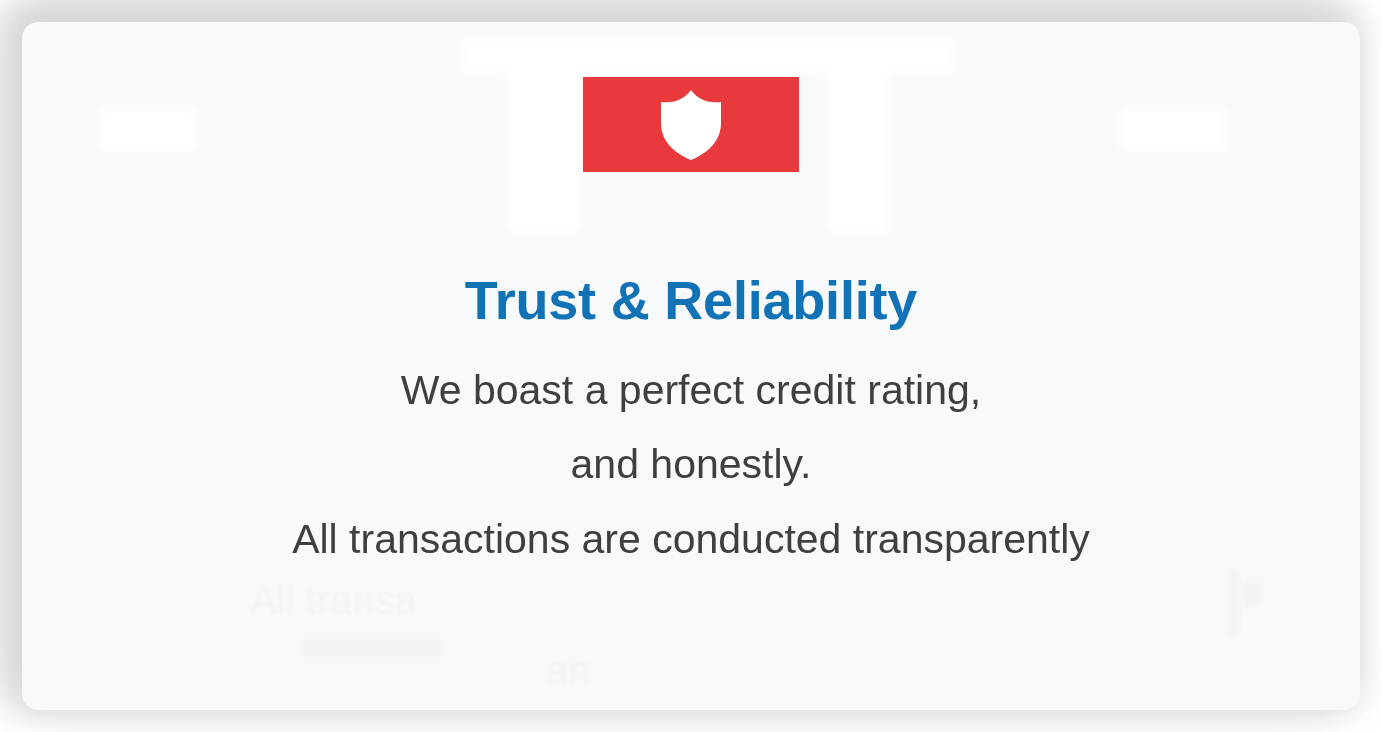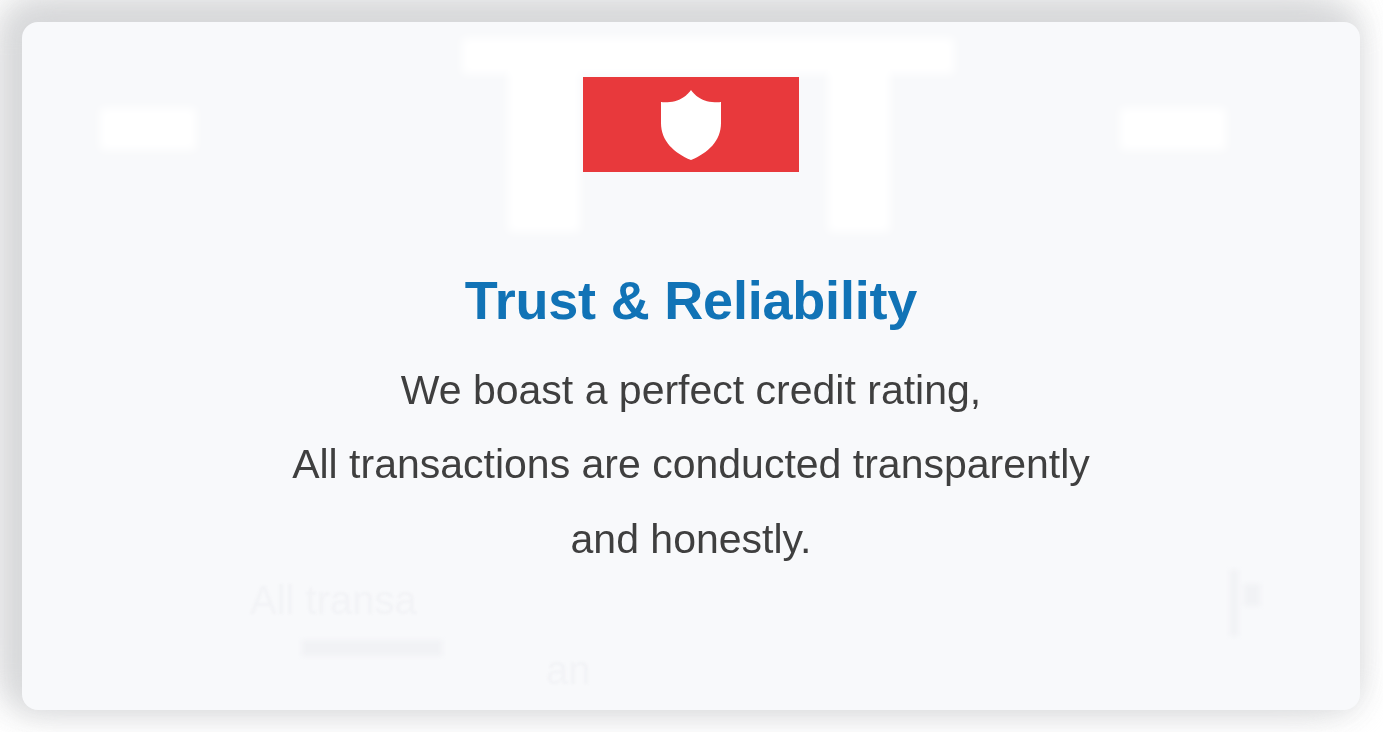--- a/index.html
+++ b/index.html
@@ -172,19 +172,19 @@
                      C 38 12, 31 1, 31 1 Z" fill="#ffffff"></path>
           </svg>
         </span>
       </div>
     </div>
 
     <div id="content">
       <h1 id="headline">Trust &amp; Reliability</h1>
       <p id="body-copy">
         <span class="body-line">We boast a perfect credit rating,</span>
+        <span class="body-line">and honestly.</span>
         <span class="body-line">All transactions are conducted transparently</span>
-        <span class="body-line">and honestly.</span>
       </p>
     </div>
 
   </div>
 </div>
 
 </body></html>

